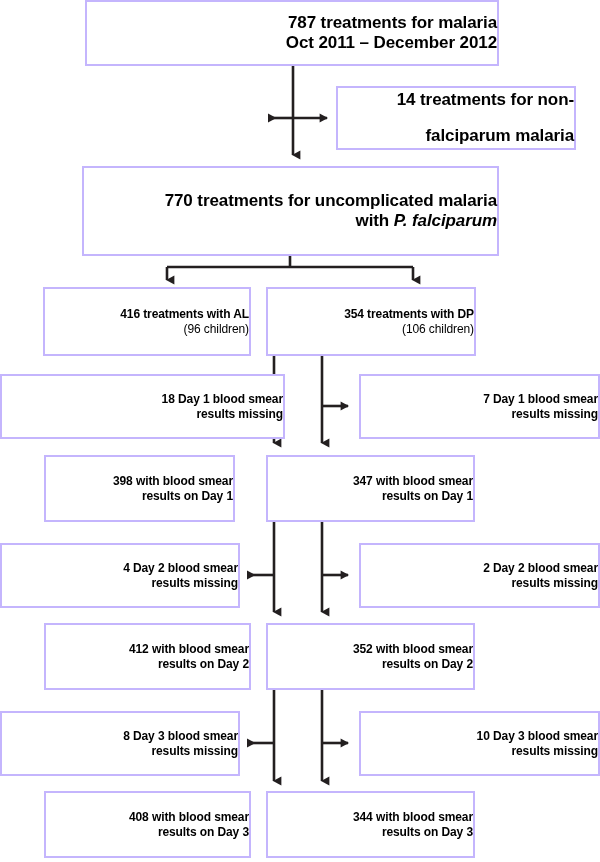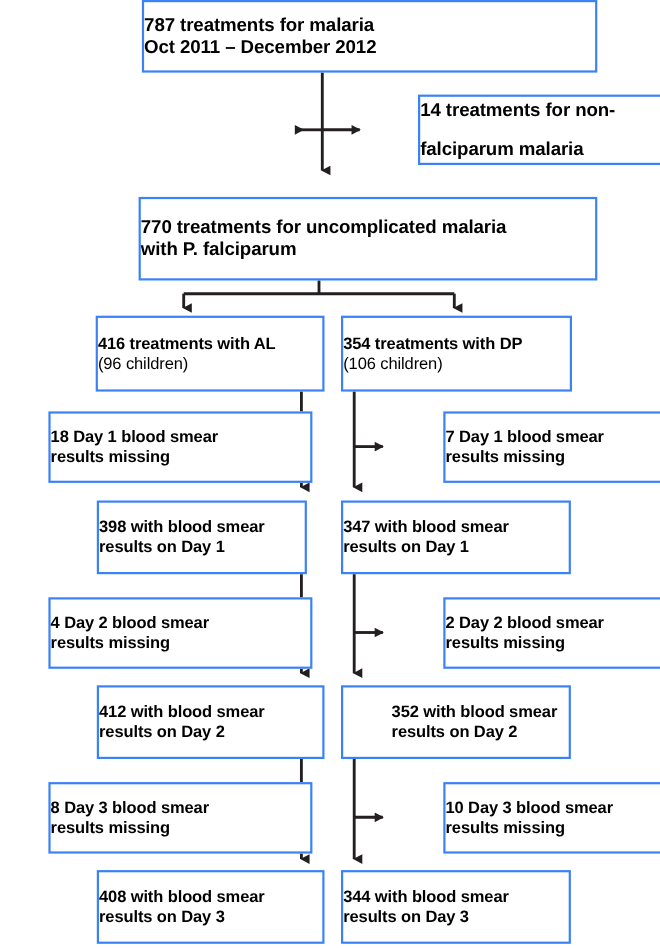--- a/index.html
+++ b/index.html
@@ -21,44 +21,44 @@
     position: absolute;
     left: 0;
     top: 0;
     width: 600px;
     height: 862px;
     pointer-events: none;
   }
   .node {
     position: absolute;
     box-sizing: border-box;
-    border: 2px solid #3b82f6;
+    border: 2px solid #c4b5fd;
     background: #ffffff;
     display: flex;
     flex-direction: column;
-    align-items: flex-start;
+    align-items: flex-end;
     justify-content: center;
     text-align: center;
     color: #000000;
     font-weight: bold;
     line-height: 1.18;
     letter-spacing: -0.1px;
-    margin-left: 44px;
   }
   .node .ln {
     display: block;
     white-space: nowrap;
   }
   .node .ln.sub {
     font-weight: normal;
   }
   .node .ln .ital {
+    font-style: italic;
   }
   .fs17 { font-size: 17px; }
-  .fs16 { font-size: 15px; }
+  .fs16 { font-size: 12px; }
 </style>
 </head>
 <body>
 
 <div id="flowchart-root">
 
   <svg class="connectors" viewBox="0 0 600 862" xmlns="http://www.w3.org/2000/svg">
     <defs>
       <marker id="arrowDown" markerWidth="10" markerHeight="10" refX="5" refY="8.2" orient="auto" markerUnits="userSpaceOnUse">
         <path d="M0.6,0.8 L9.4,0.8 L5,9.2 Z" fill="#231f20"></path>
@@ -107,37 +107,37 @@
     <span class="ln">787 treatments for malaria</span>
     <span class="ln">Oct 2011 – December 2012</span>
   </div>
 
 
   <div class="node fs17" style="left:336px; top:86px; width:240px; height:64px;gap:16px;">
     <span class="ln">14 treatments for non-</span>
     <span class="ln">falciparum malaria</span>
   </div>
 
-  <div class="node fs17" style="left:82px; top:179px; width:417px; height:76px;">
+  <div class="node fs17" style="left:82px; top:166px; width:417px; height:90px;">
 
     <span class="ln">770 treatments for uncomplicated malaria</span>
     <span class="ln"><span>with </span><span class="ital">P. falciparum</span></span>
   </div>
 
   <div class="node fs16" style="left:43px; top:287px; width:208px; height:69px;">
     <span class="ln">416 treatments with AL</span>
     <span class="ln sub">(96 children)</span>
   </div>
 
   <div class="node fs16" style="left:266px; top:287px; width:210px; height:69px;">
     <span class="ln">354 treatments with DP</span>
     <span class="ln sub">(106 children)</span>
   </div>
 
-  <div class="node fs16" style="left:0px; top:374px; width:240px; height:65px;">
+  <div class="node fs16" style="left:0px; top:374px; width:285px; height:65px;">
     <span class="ln">18 Day 1 blood smear</span>
     <span class="ln">results missing</span>
   </div>
 
   <div class="node fs16" style="left:359px; top:374px; width:241px; height:65px;">
     <span class="ln">7 Day 1 blood smear</span>
     <span class="ln">results missing</span>
   </div>
 
   <div class="node fs16" style="left:44px; top:455px; width:191px; height:67px;">

